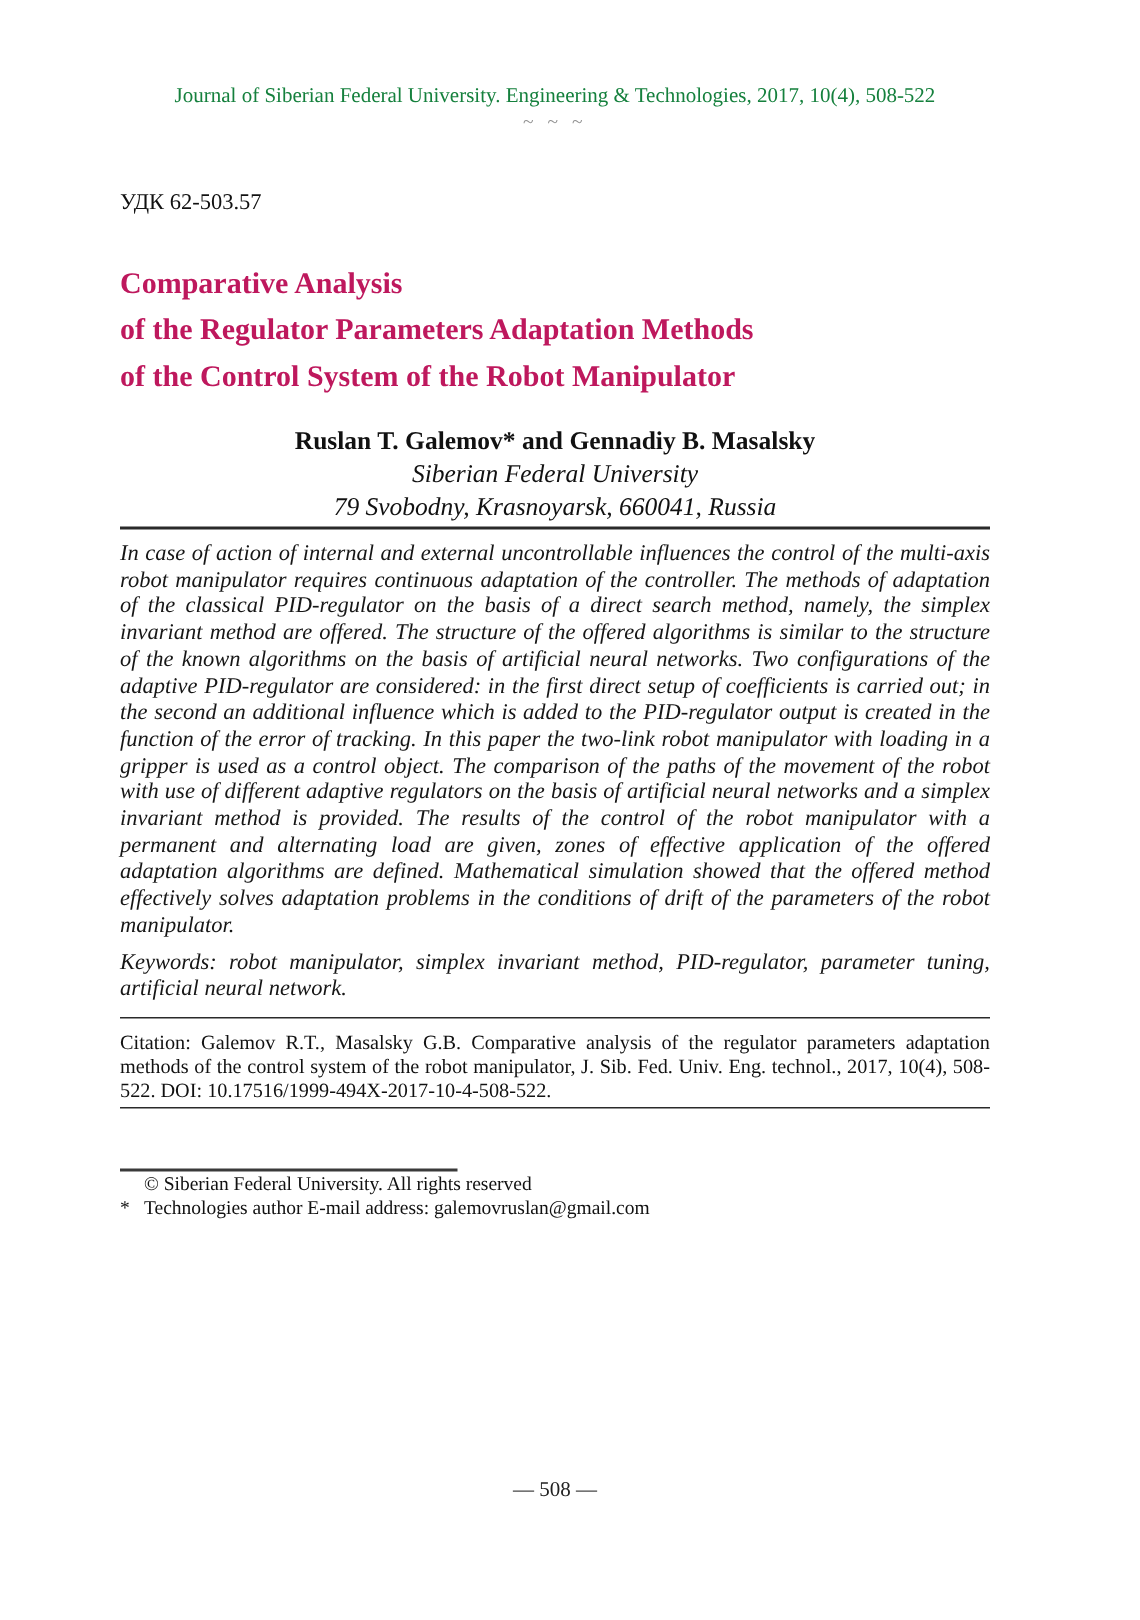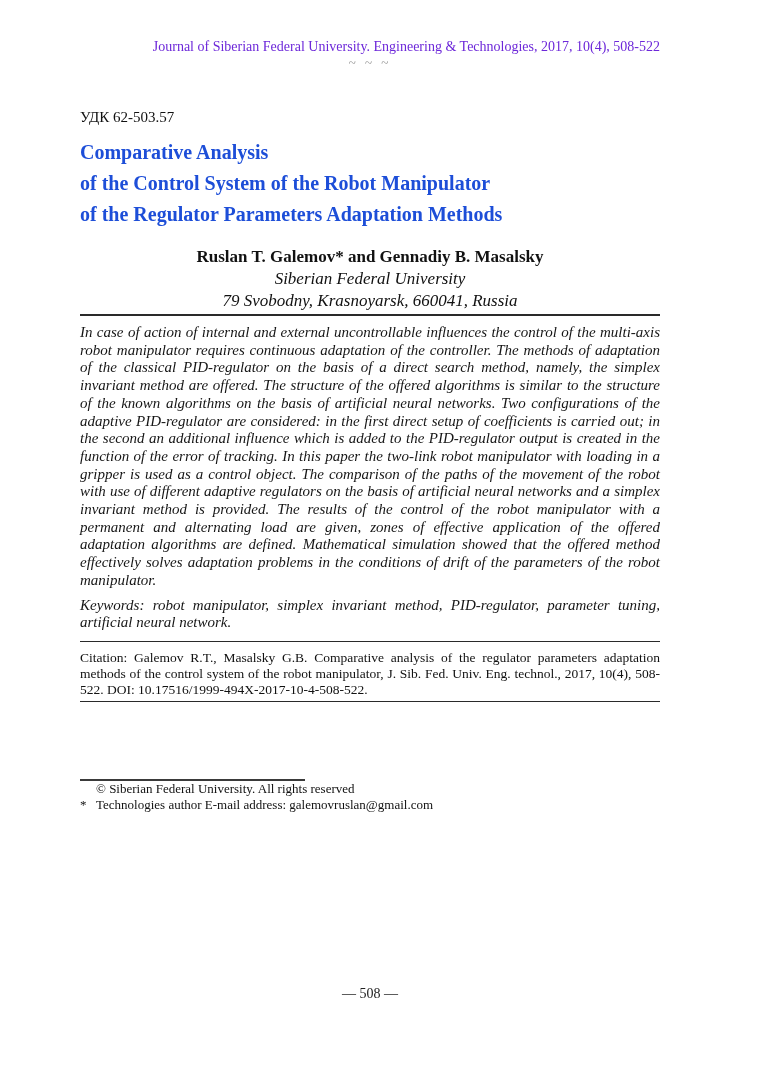--- a/index.html
+++ b/index.html
@@ -16,45 +16,45 @@
     overflow: hidden;
   }
   .content {
     position: absolute;
     left: 80px;
     top: 0;
     width: 580px;
     height: 1080px;
   }
   .journal-header {
-    margin-top: 38px;
-    text-align: right;
+    margin-top: 56px;
+    text-align: center;
     font-size: 14px;
     line-height: 17px;
-    color: #6d28d9;
+    color: #15803d;
   }
   .ornament {
     margin-top: 2px;
     text-align: center;
     font-size: 13px;
     line-height: 12px;
     color: #8f8f8f;
     letter-spacing: 3px;
   }
   .udk {
     margin-top: 39px;
     font-size: 15px;
     line-height: 18px;
   }
   .paper-title {
-    margin-top: 11px;
+    margin-top: 30px;
     font-size: 20px;
     font-weight: bold;
     line-height: 31px;
-    color: #1d4ed8;
+    color: #be185d;
   }
   .authors-block {
     margin-top: 16px;
     text-align: center;
   }
   .authors-names {
     font-size: 17px;
     font-weight: bold;
     line-height: 22px;
   }
@@ -156,22 +156,22 @@
 <div class="content">
 
   <div class="journal-header">Journal of Siberian Federal University. Engineering &amp; Technologies, 2017, 10(4), 508-522</div>
 
   <div class="ornament">~ ~ ~</div>
 
   <div class="udk">УДК 62-503.57</div>
 
   <div class="paper-title">
     <div>Comparative Analysis</div>
+    <div>of the Regulator Parameters Adaptation Methods</div>
     <div>of the Control System of the Robot Manipulator</div>
-    <div>of the Regulator Parameters Adaptation Methods</div>
   </div>
 
   <div class="authors-block">
     <div class="authors-names">Ruslan T. Galemov* and Gennadiy B. Masalsky</div>
     <div class="authors-affiliation">Siberian Federal University</div>
     <div class="authors-address">79 Svobodny, Krasnoyarsk, 660041, Russia</div>
   </div>
 
 
   <hr class="rule-full">

